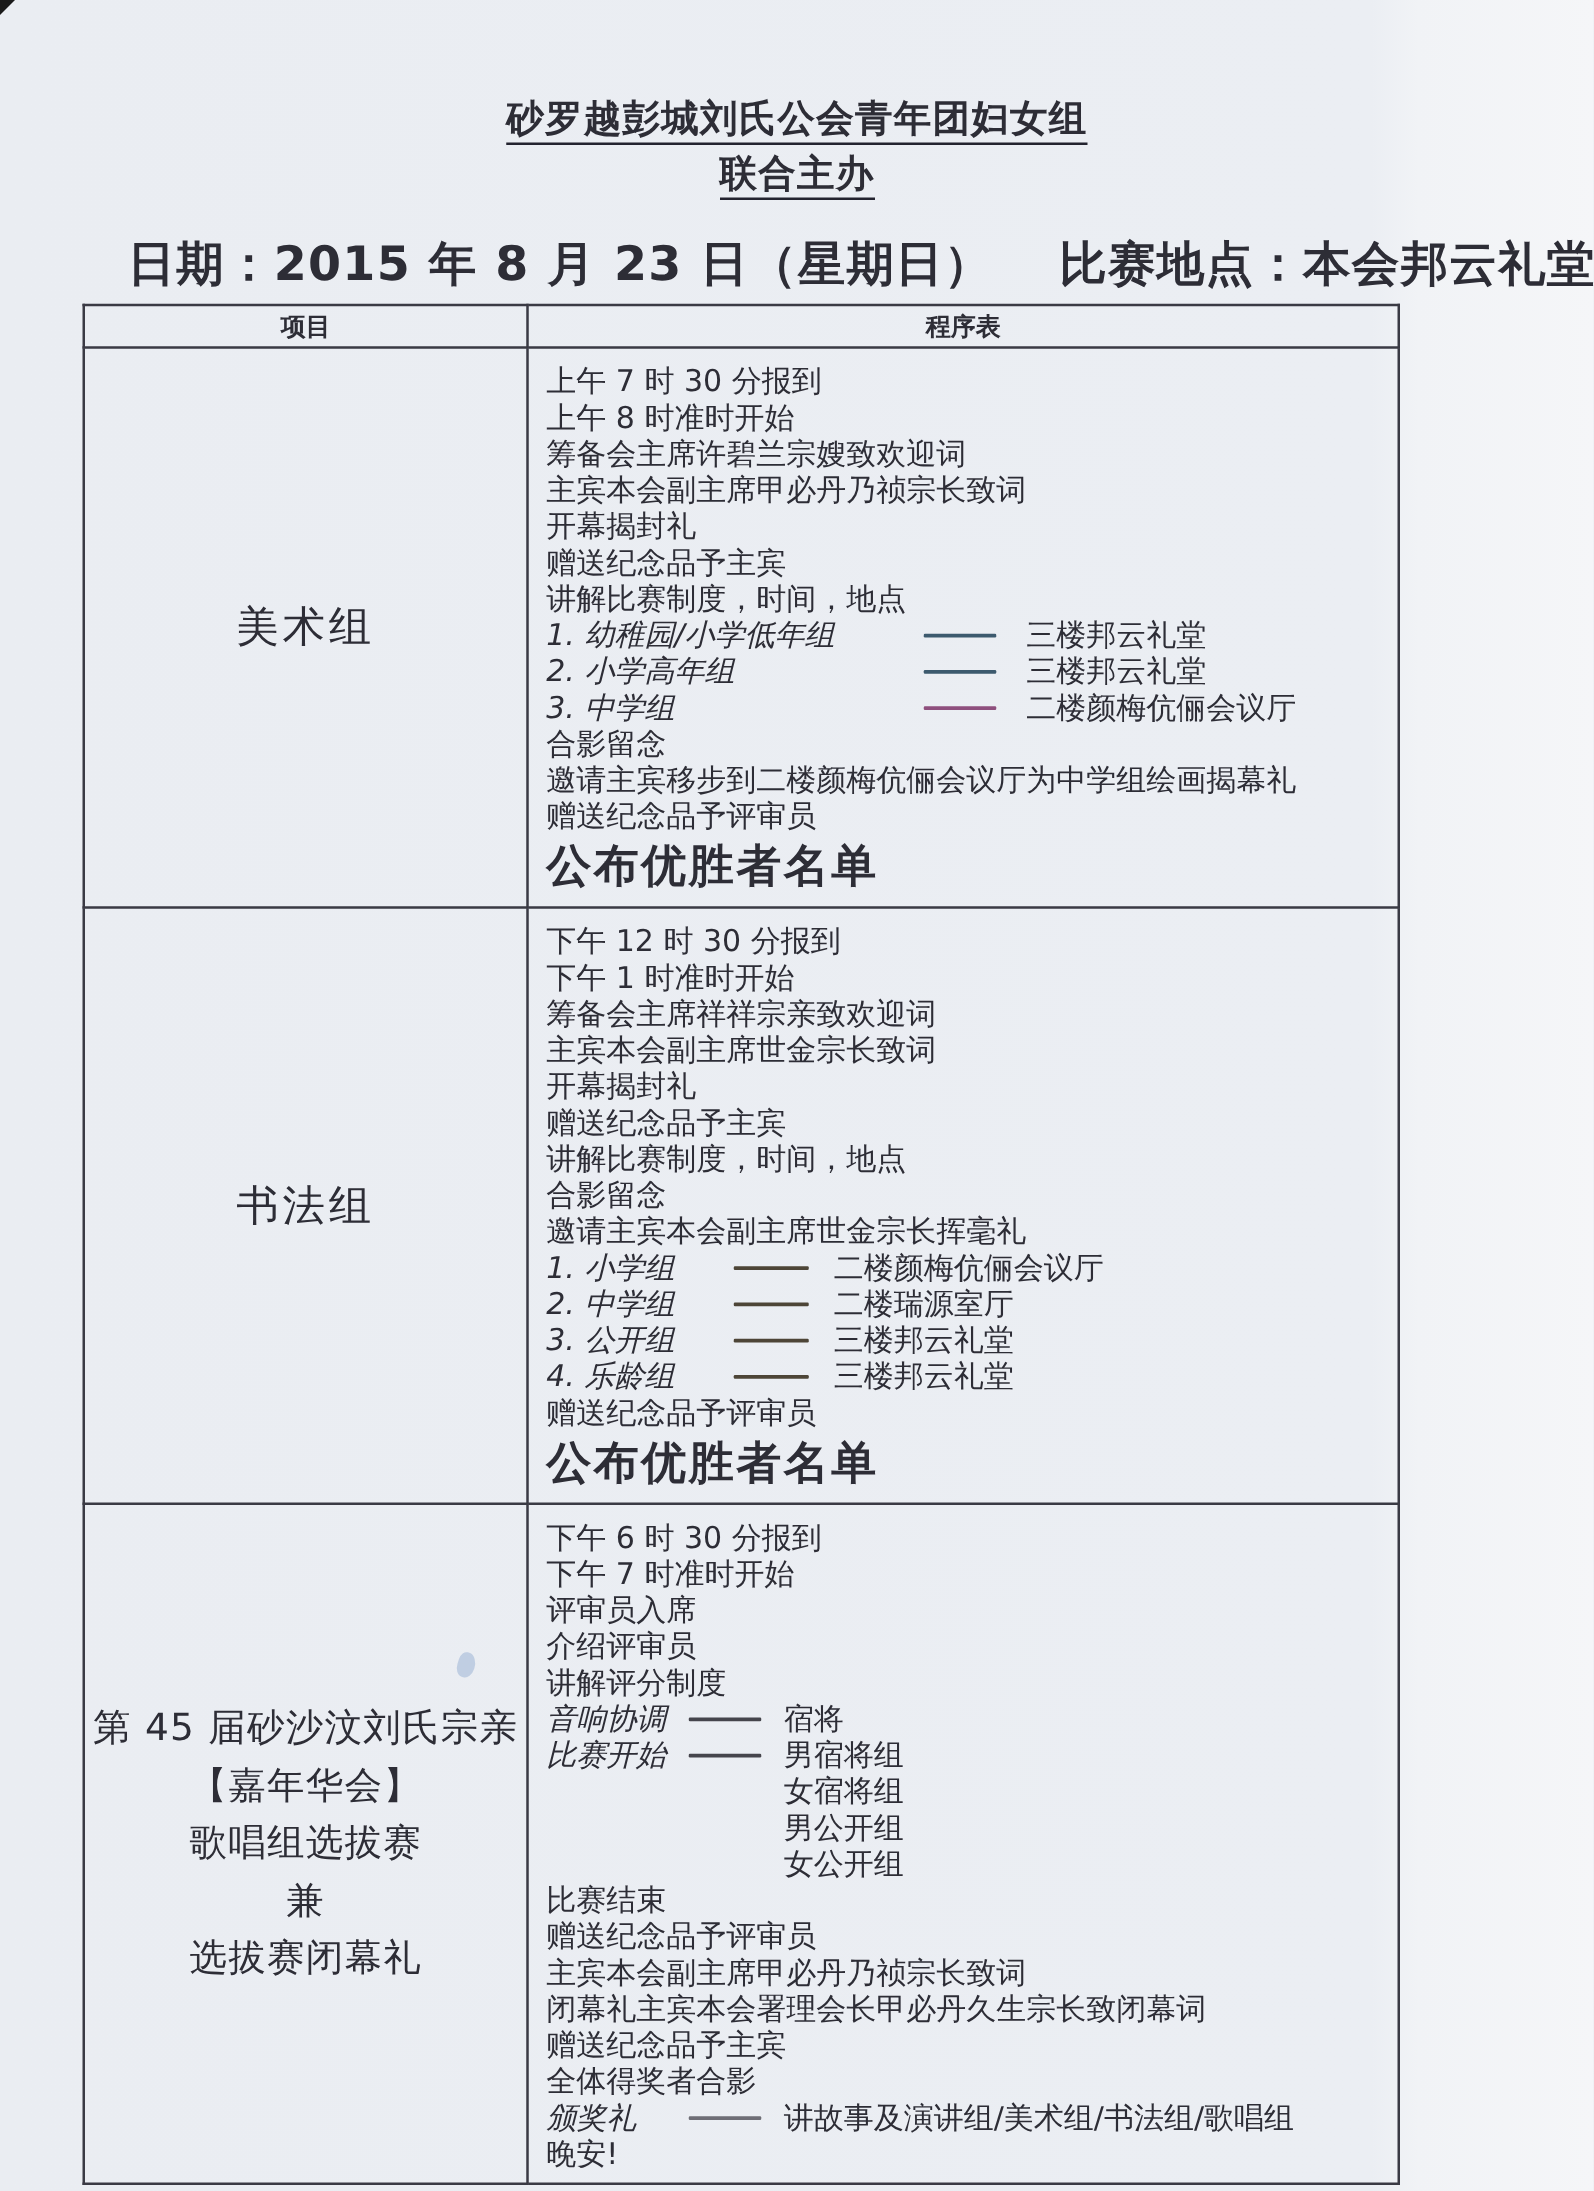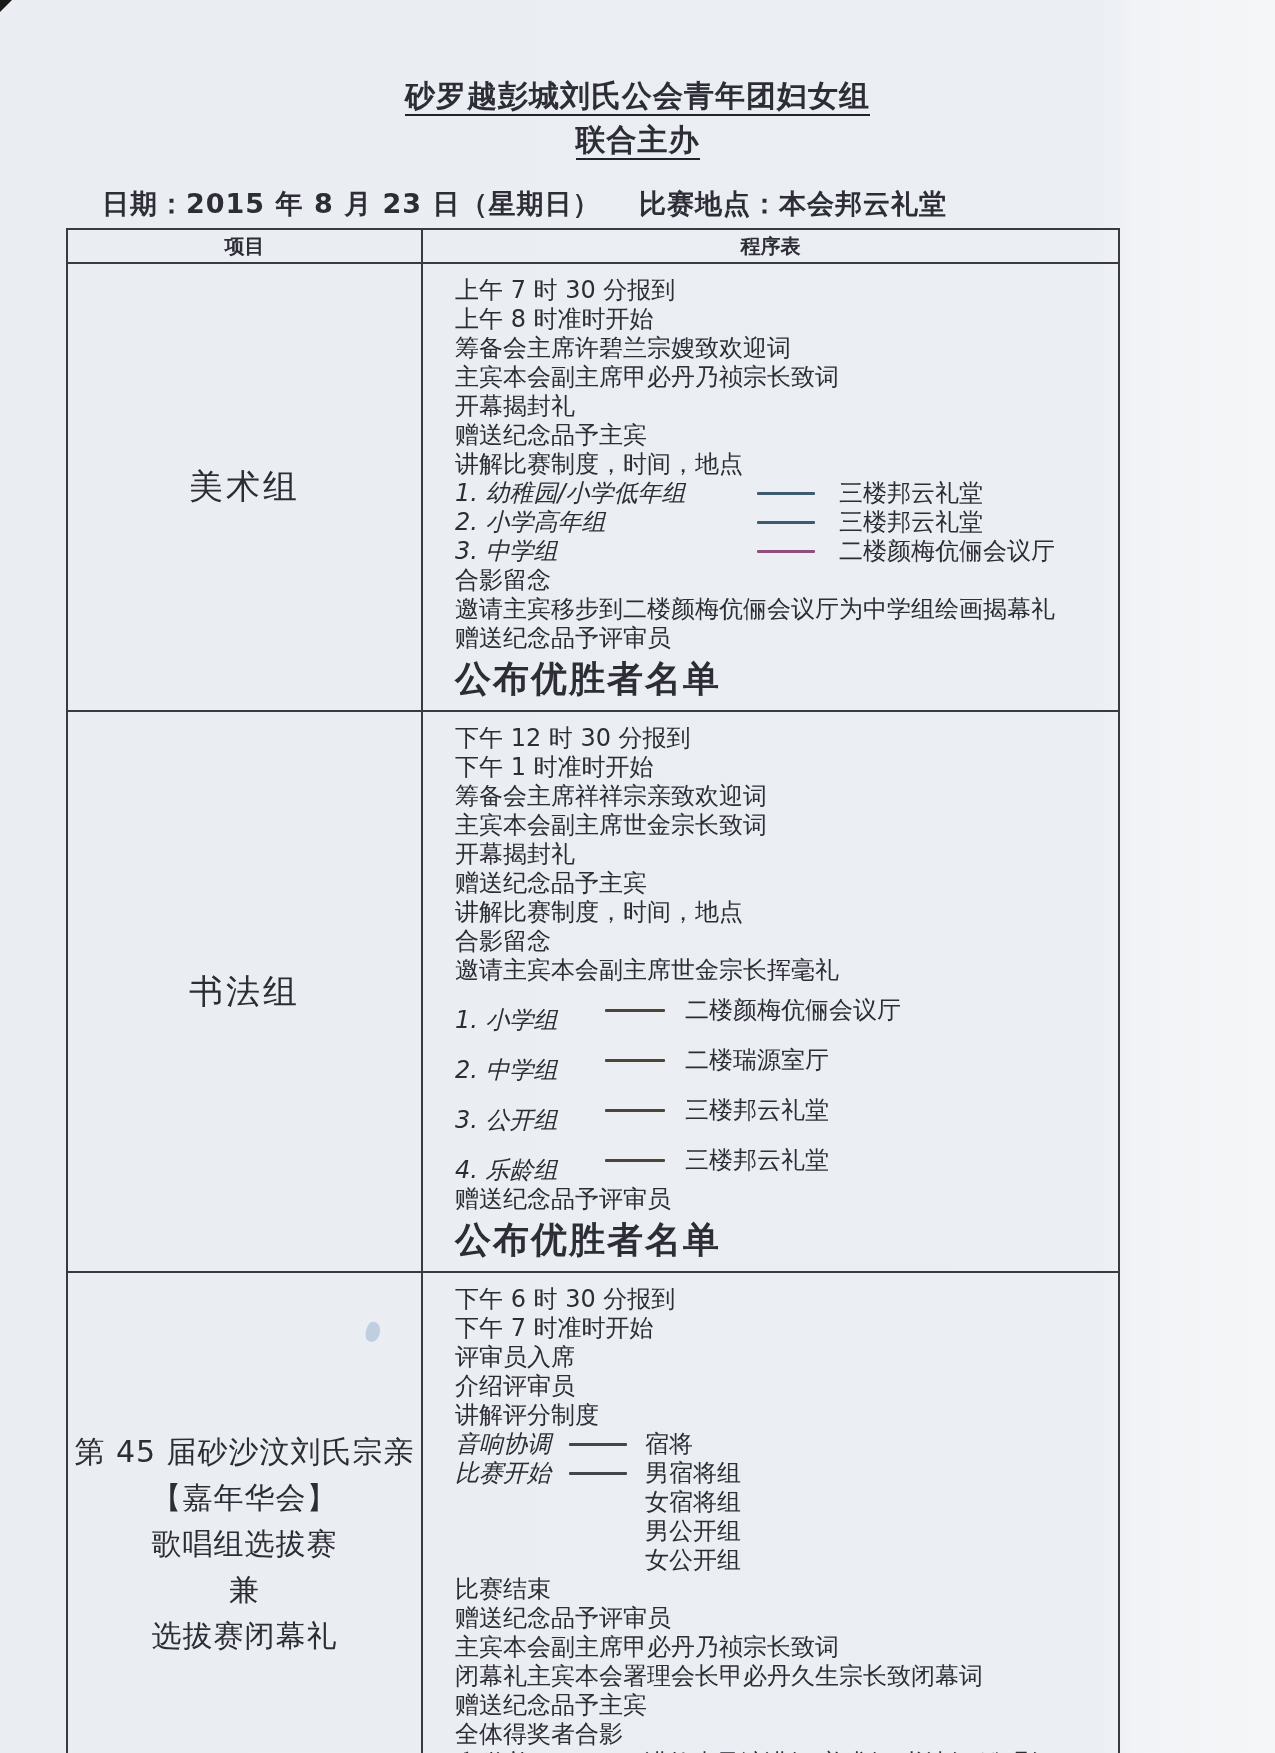--- a/index.html
+++ b/index.html
@@ -30,47 +30,47 @@
   }
 
   
   .doc-header{text-align:center;margin-top:44px;}
   .hline{font-weight:bold;font-size:30px;line-height:44px;letter-spacing:1px;}
   .hline .hu{border-bottom:2px solid #23232f;padding-bottom:1px;}
   .hline2 .hu{border-bottom:2px solid #2c3a74;box-shadow:0 3px 0 #23232f;}
   .hline3 .hu{border-bottom:4px double #23232f;}
 
   .date-line{
-    font-size:27px;font-weight:bold;letter-spacing:1px;
+    font-size:38px;font-weight:bold;letter-spacing:1px;
     margin:24px 0 6px 102px;white-space:nowrap;
   }
 
   
   table.program-table{
     border-collapse:collapse;margin-left:66px;width:1054px;table-layout:fixed;
     background:transparent;
   }
   .program-table th,.program-table td{border:2px solid #3a3a44;}
   .program-table th{font-size:20px;font-weight:bold;padding:3px 0 2px;}
   th.col-item{width:353px;}
   td.item-cell{vertical-align:middle;text-align:center;padding:6px;}
-  td.prog-cell{vertical-align:top;padding:12px 8px 8px 32px;}
+  td.prog-cell{vertical-align:top;padding:12px 8px 8px 14px;}
 
   .item-simple{font-size:34px;font-weight:500;letter-spacing:3px;}
   .row2 .item-line{font-size:30px;line-height:46px;font-weight:500;letter-spacing:1px;}
 
   .pl{font-size:24px;line-height:29px;white-space:nowrap;}
   .pl-big{font-size:36px;line-height:46px;font-weight:bold;letter-spacing:2px;padding-top:3px;}
   .pl-tab{display:flex;align-items:center;}
   .pl-label{display:inline-block;flex:none;font-style:italic;}
   .dash{height:3px;background:#444;flex:none;border-radius:1px;}
   .dash.hid{visibility:hidden;}
   .row0 .pl-label{width:292px;}
   .row0 .dash{width:58px;margin:0 24px 0 10px;}
-  .row1 .pl-label{width:142px;margin-top:21px;}
+  .row1 .pl-label{width:142px;}
   .row1 .dash{width:60px;margin:0 20px 0 8px;}
   .row2 .pl-label{width:106px;}
   .row2 .dash{width:58px;margin:0 18px 0 8px;}
 </style>
 </head>
 <body>
 
 <div class="page">
   <div class="smudge"></div>
 

